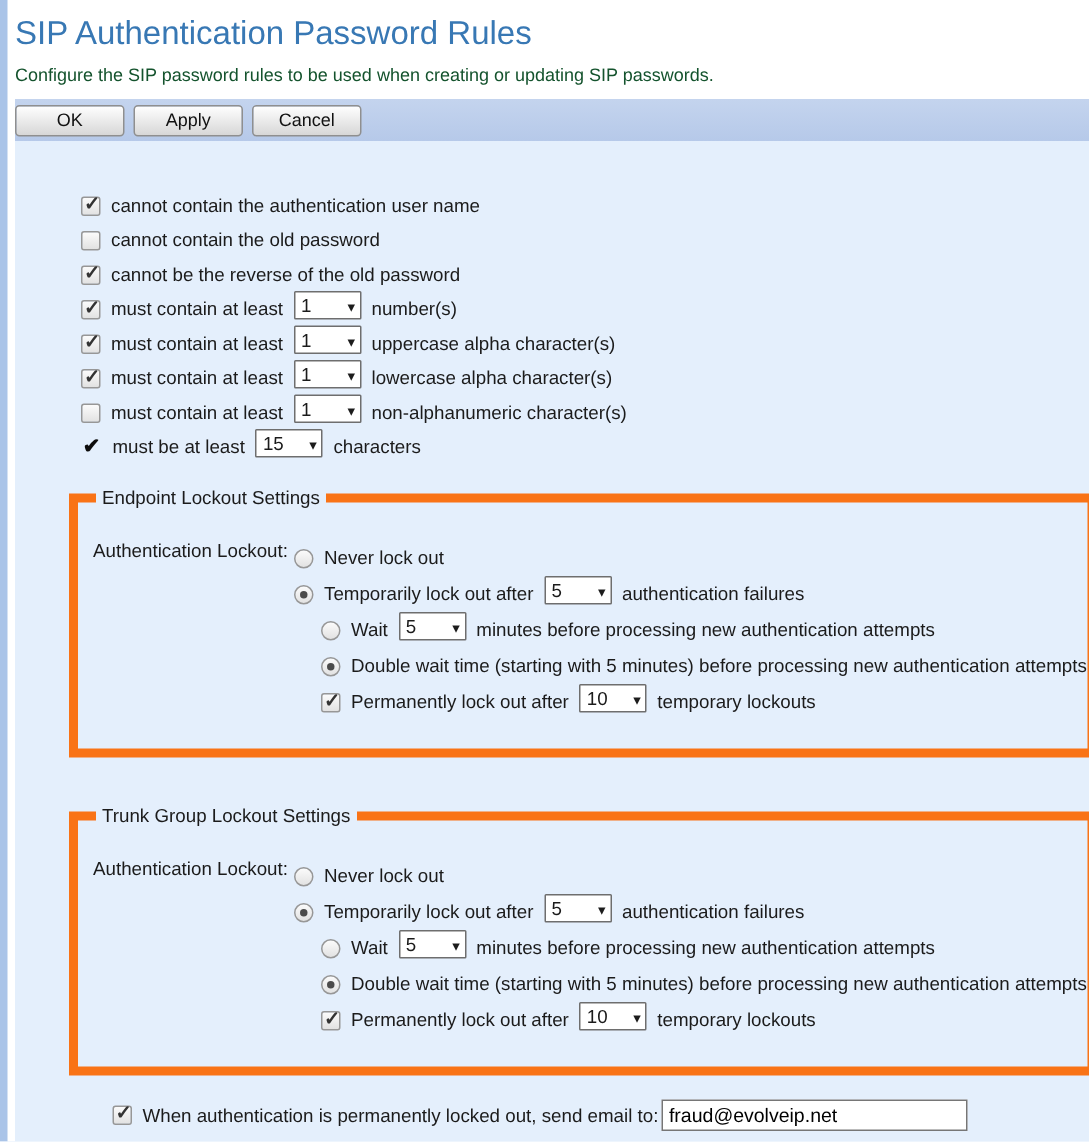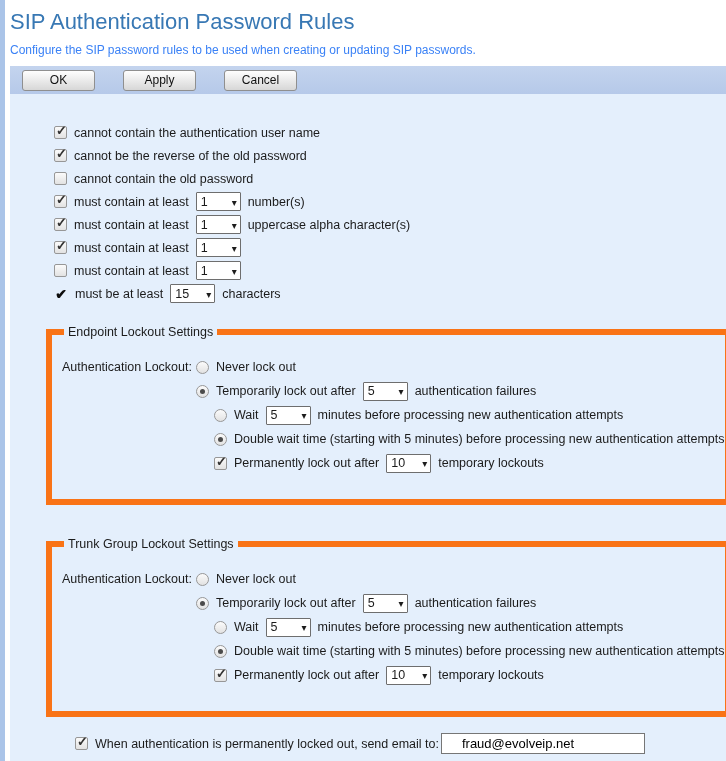--- a/index.html
+++ b/index.html
@@ -8,35 +8,35 @@
   *{box-sizing:border-box}
   html,body{margin:0;padding:0}
   body{
     width:726px;height:761px;position:relative;overflow:hidden;background:#fff;
     font-family:"Liberation Sans",sans-serif;color:#1b1b1b;
   }
   .left-strip{position:absolute;left:0;top:0;width:5px;height:761px;background:var(--strip)}
   .page{margin-left:10px}
   .header{height:66px}
   .header h1{margin:0;padding-top:9px;font-size:22px;font-weight:normal;color:var(--title)}
-  .subtitle{margin:0;padding-top:8px;font-size:12px;color:#3b82f6}
+  .subtitle{margin:0;padding-top:8px;font-size:12px;color:#14532d}
   .toolbar{
     height:28px;background:linear-gradient(#c4d4ee,var(--toolbar));
-    display:flex;align-items:center;gap:28px;padding-left:12px;
+    display:flex;align-items:center;gap:6px;padding-left:0;
   }
   .btn{
     width:73px;height:21px;font-size:12px;font-family:inherit;color:#111;
     background:linear-gradient(#fefefe,#d7d7d7);border:1px solid #8f8f8f;border-radius:3px;padding:0;cursor:pointer;
   }
   .content{background:var(--content);height:667px;padding-top:27px}
   
   .pf{display:flex;padding-left:34px}
   .pf-label{width:104px;text-align:right;font-size:12.5px;padding-top:4px;white-space:nowrap}
   .pf-rows{margin-left:10px}
-  .row{height:23px;display:flex;align-items:center;gap:7px;font-size:12.5px;white-space:nowrap}
+  .row{height:23px;display:flex;align-items:flex-end;gap:7px;font-size:12.5px;white-space:nowrap}
   .row.indent{margin-left:18px}
   
   .cb{width:13px;height:13px;border:1px solid #979797;border-radius:2px;
       background:linear-gradient(#fbfbfb,#e2e2e2);position:relative;flex:none;display:inline-block}
   .cb.checked::after{content:"\2713";position:absolute;left:1px;top:-4px;font-size:13px;font-weight:700;color:#333}
   .radio{width:13px;height:13px;border:1px solid #979797;border-radius:50%;
       background:linear-gradient(#fbfbfb,#e2e2e2);position:relative;flex:none;display:inline-block}
   .radio.selected::after{content:"";position:absolute;left:3px;top:3px;width:5px;height:5px;border-radius:50%;background:#4b4b4b}
   .static-check{width:14px;flex:none;text-align:center}
   .static-check::before{content:"\2714";font-size:14px;font-weight:700;color:#0c0c0c}
@@ -52,21 +52,21 @@
   fieldset.fs legend{font-size:12.5px;padding:0 4px;margin-left:2px}
   .fs-body{display:flex;padding-top:6px}
   .fs-label{width:126px;text-align:center;font-size:12.5px;padding-top:5px;white-space:nowrap}
   .fs-rows{margin-left:8px}
   .fs-rows .row{height:24px}
   
   .email-row{margin:16px 0 0 65px;display:flex;align-items:center;font-size:12.5px;white-space:nowrap}
   .email-row .cb{margin-right:7px}
   .email-row .email-input{
     margin-left:2px;width:204px;height:21px;border:1px solid #767676;background:#fff;
-    font-family:inherit;font-size:13px;padding:0 20px;color:#000;
+    font-family:inherit;font-size:13px;padding:0 4px;color:#000;
   }
 </style>
 </head>
 <body>
 
 <div class="left-strip"></div>
 
 <div class="page">
   <div class="header">
     <h1>SIP Authentication Password Rules</h1>
@@ -81,29 +81,29 @@
 
   <div class="content">
 
     <div class="pf">
       <div class="pf-rows" id="pf-rows">
           <div class="row">
             <span class="cb checked"></span>
             <span>cannot contain the authentication user name</span>
           </div>
           <div class="row">
-            <span class="cb checked"></span>
-            <span>cannot be the reverse of the old password</span>
-          </div>
-          <div class="row">
             <span class="cb"></span>
             <span>cannot contain the old password</span>
           </div>
           <div class="row">
             <span class="cb checked"></span>
+            <span>cannot be the reverse of the old password</span>
+          </div>
+          <div class="row">
+            <span class="cb checked"></span>
             <span>must contain at least</span>
             <span class="select">
               <span>1</span>
               <span class="sel-arrow"></span>
             </span>
             <span>number(s)</span>
           </div>
           <div class="row">
             <span class="cb checked"></span>
             <span>must contain at least</span>
@@ -113,28 +113,30 @@
             </span>
             <span>uppercase alpha character(s)</span>
           </div>
           <div class="row">
             <span class="cb checked"></span>
             <span>must contain at least</span>
             <span class="select">
               <span>1</span>
               <span class="sel-arrow"></span>
             </span>
+            <span>lowercase alpha character(s)</span>
           </div>
           <div class="row">
             <span class="cb"></span>
             <span>must contain at least</span>
             <span class="select">
               <span>1</span>
               <span class="sel-arrow"></span>
             </span>
+            <span>non-alphanumeric character(s)</span>
           </div>
           <div class="row">
             <span class="static-check"></span>
             <span>must be at least</span>
             <span class="select">
               <span>15</span>
               <span class="sel-arrow"></span>
             </span>
             <span>characters</span>
           </div>

